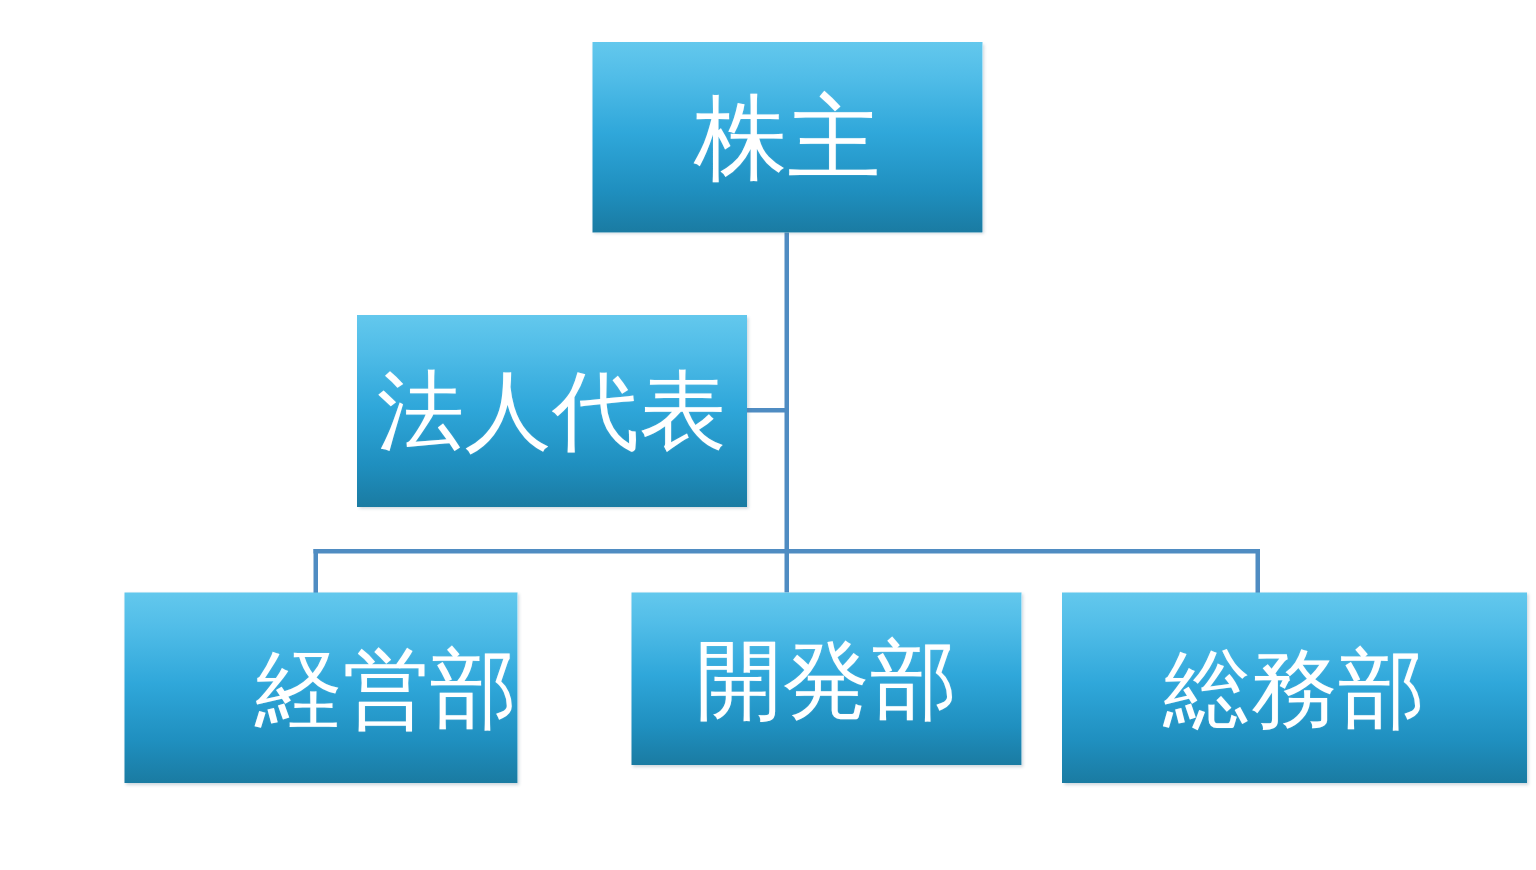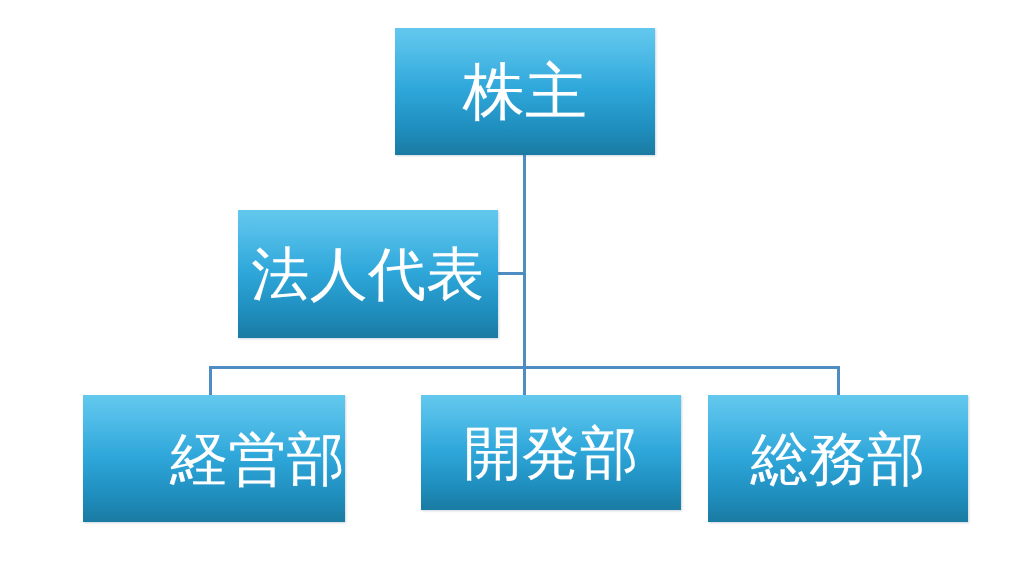--- a/index.html
+++ b/index.html
@@ -57,21 +57,21 @@
   }
   #node-representative .node-label { font-size: 58px; }
 
   #node-management {
     left: 83px;   top: 395px; width: 262px; height: 127px; justify-content: flex-end;
   }
   #node-development {
     left: 395px;  top: 395px; width: 260px; height: 115px; margin-left: 26px;
   }
   #node-generalaffairs {
-    left: 708px;  top: 395px; width: 260px; height: 127px;
+    left: 708px;  top: 395px; width: 310px; height: 127px;
   }
   #node-management .node-label,
   #node-development .node-label,
   #node-generalaffairs .node-label { font-size: 58px; }
 
   
   .line {
     position: absolute;
     background: #4f8cc2;
   }

